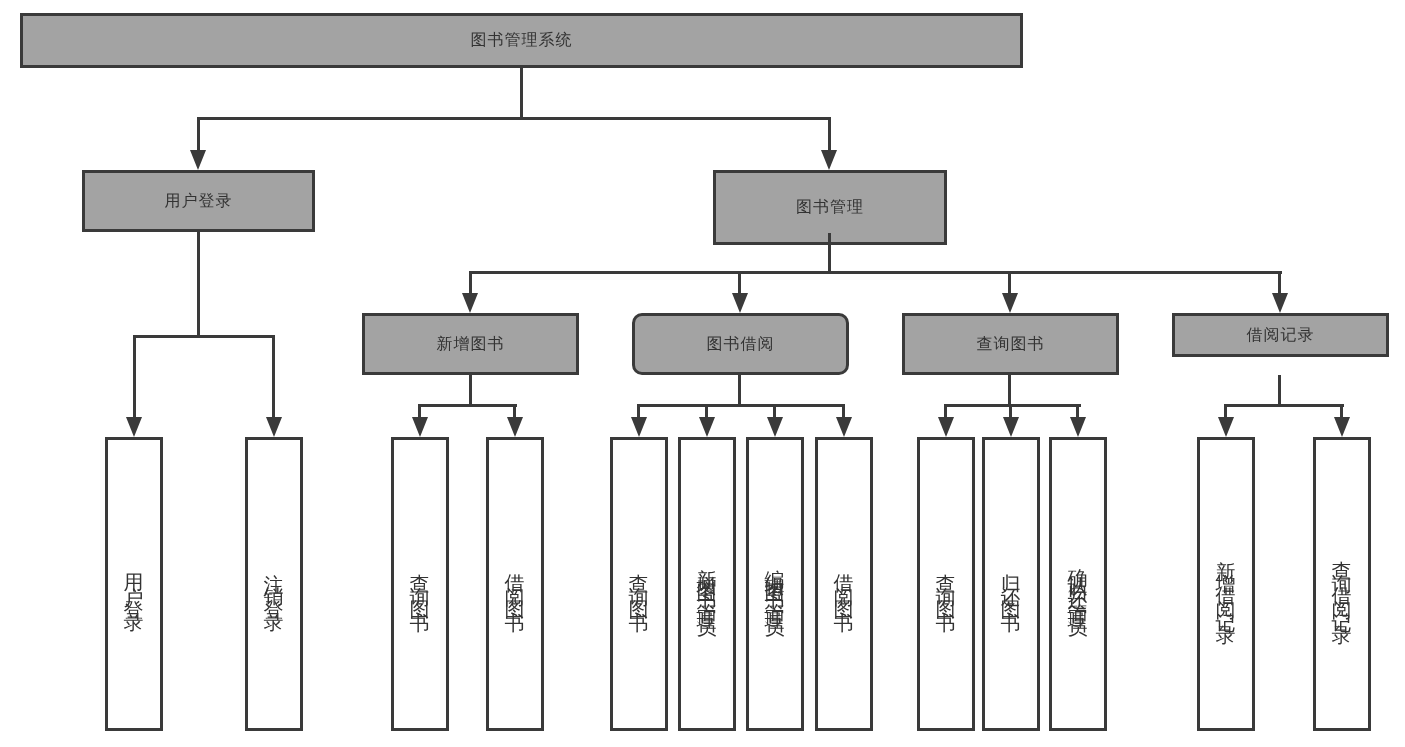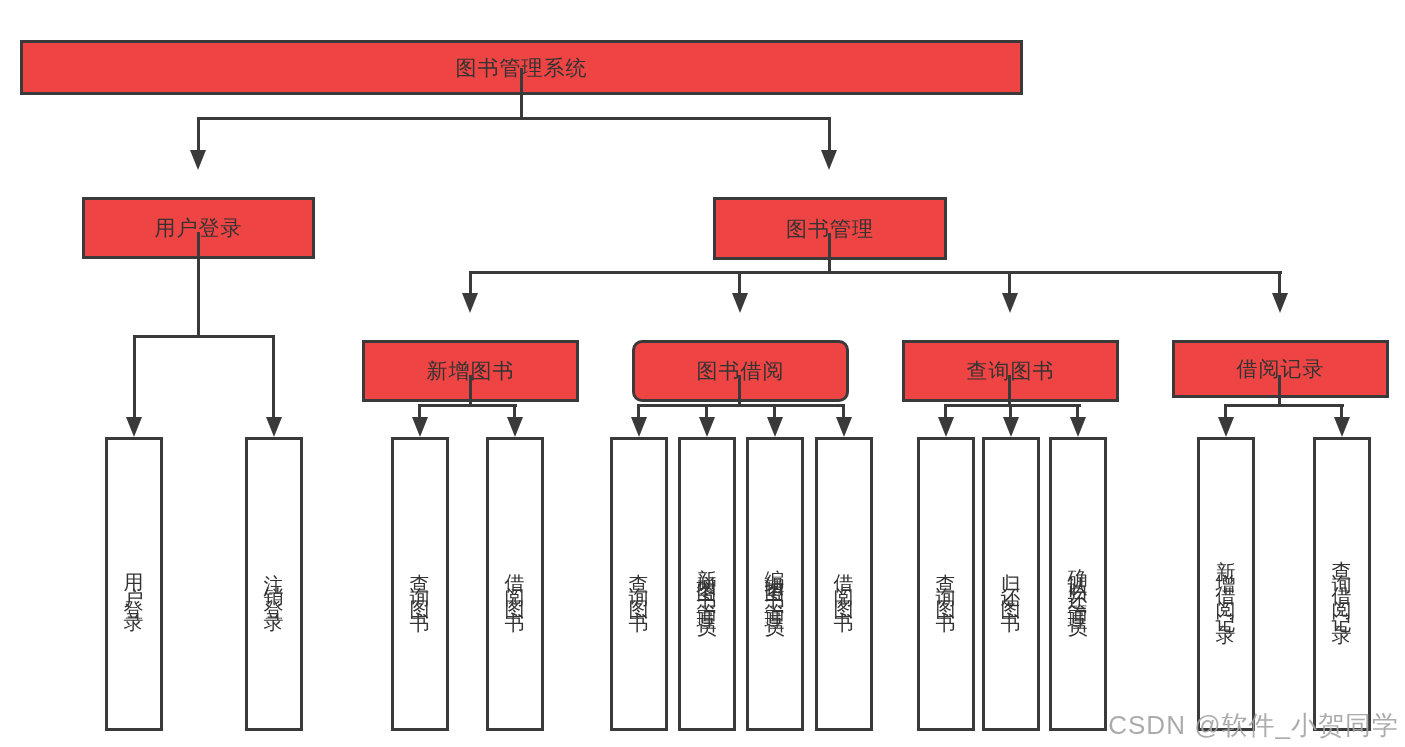--- a/index.html
+++ b/index.html
@@ -2,24 +2,24 @@
 <html style="--line: #3a3a3a; --text: #333333; --watermark: #a3a3a3;"><head>
 <meta charset="utf-8">
 <style>
   :root { --line:#3a3a3a; --text:#333333; --watermark:#a3a3a3; }
   html,body{margin:0;padding:0;background:#fff;}
   .canvas{
     position:relative;width:1405px;height:747px;background:#ffffff;overflow:hidden;
     font-family:"Liberation Sans",sans-serif;color:var(--text);
   }
   .hbox{
-    position:absolute;box-sizing:border-box;background:#ef4444;
+    position:absolute;box-sizing:border-box;background:#a3a3a3;
     border:3px solid var(--line);
     display:flex;align-items:center;justify-content:center;
-    font-size:21px;letter-spacing:1px;margin-top:27px;
+    font-size:16px;letter-spacing:1px;
   }
   .vbox{
     position:absolute;box-sizing:border-box;background:#fff;
     border:3px solid var(--line);
     top:437px;width:58px;height:294px;
     display:flex;align-items:center;justify-content:center;
   }
   .vbox .vtext{
     writing-mode:vertical-rl;text-orientation:mixed;
     font-size:20px;line-height:1;letter-spacing:13px;
@@ -46,21 +46,21 @@
   <div class="hbox" style="left:20px;top:13px;width:1003px;height:55px;">图书管理系统</div>
 
   <div class="vline" style="left:520px;top:68px;height:52px;"></div>
   <div class="hline" style="left:197px;top:117px;width:634px;"></div>
   <div class="vline" style="left:197px;top:117px;height:33px;"></div>
   <div class="arrow" style="left:190px;top:150px;"></div>
   <div class="vline" style="left:828px;top:117px;height:33px;"></div>
   <div class="arrow" style="left:821px;top:150px;"></div>
 
   <div class="hbox" style="left:82px;top:170px;width:233px;height:62px;">用户登录</div>
-  <div class="hbox" style="left:713px;top:170px;width:234px;height:63px;">图书管理</div>
+  <div class="hbox" style="left:713px;top:170px;width:234px;height:75px;">图书管理</div>
 
   <div class="vline" style="left:197px;top:232px;height:106px;"></div>
   <div class="hline" style="left:133px;top:335px;width:142px;"></div>
   <div class="vline" style="left:133px;top:335px;height:82px;"></div>
   <div class="arrow" style="left:126px;top:417px;"></div>
   <div class="vline" style="left:272px;top:335px;height:82px;"></div>
   <div class="arrow" style="left:266px;top:417px;"></div>
 
   <div class="vline" style="left:828px;top:233px;height:41px;"></div>
   <div class="hline" style="left:469px;top:271px;width:813px;"></div>
@@ -69,21 +69,21 @@
   <div class="vline" style="left:738px;top:271px;height:22px;"></div>
   <div class="arrow" style="left:732px;top:293px;"></div>
   <div class="vline" style="left:1008px;top:271px;height:22px;"></div>
   <div class="arrow" style="left:1002px;top:293px;"></div>
   <div class="vline" style="left:1278px;top:271px;height:22px;"></div>
   <div class="arrow" style="left:1272px;top:293px;"></div>
 
   <div class="hbox" style="left:362px;top:313px;width:217px;height:62px;">新增图书</div>
   <div class="hbox" style="left:632px;top:313px;width:217px;height:62px;border-radius:10px;">图书借阅</div>
   <div class="hbox" style="left:902px;top:313px;width:217px;height:62px;">查询图书</div>
-  <div class="hbox" style="left:1172px;top:313px;width:217px;height:58px;">借阅记录</div>
+  <div class="hbox" style="left:1172px;top:313px;width:217px;height:44px;">借阅记录</div>
 
   <div class="vline" style="left:469px;top:375px;height:32px;"></div>
   <div class="hline" style="left:418px;top:404px;width:99px;"></div>
   <div class="vline" style="left:418px;top:404px;height:13px;"></div>
   <div class="arrow" style="left:412px;top:417px;"></div>
   <div class="vline" style="left:513px;top:404px;height:13px;"></div>
   <div class="arrow" style="left:507px;top:417px;"></div>
 
   <div class="vline" style="left:738px;top:375px;height:32px;"></div>
   <div class="hline" style="left:637px;top:404px;width:208px;"></div>
@@ -149,15 +149,14 @@
     <span class="vtext">确认归还（管理员）</span>
   </div>
 
   <div class="vbox" style="left:1197px;">
     <span class="vtext">新增借阅记录</span>
   </div>
   <div class="vbox" style="left:1313px;">
     <span class="vtext">查询借阅记录</span>
   </div>
 
-  <div class="watermark">CSDN @软件_小贺同学</div>
 
 </div>
 
 </body></html>

